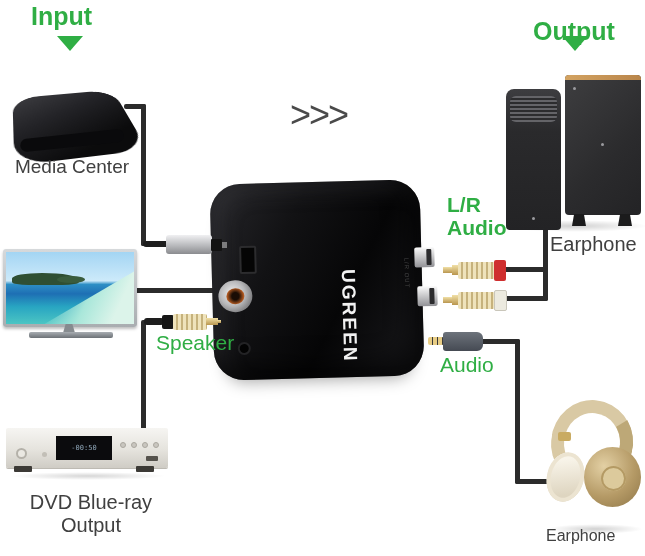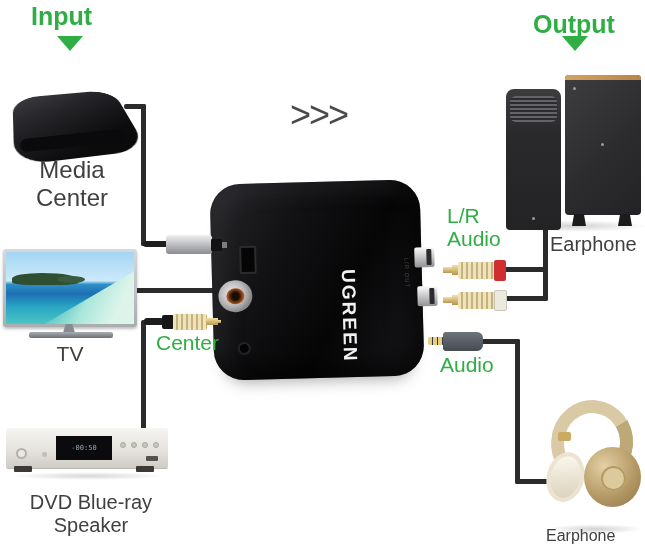--- a/index.html
+++ b/index.html
@@ -3,21 +3,21 @@
 <meta charset="utf-8">
 <style>
   html,body{margin:0;padding:0;background:#fff;}
   .stage{position:relative;width:645px;height:556px;background:#ffffff;overflow:hidden;
          font-family:"Liberation Sans",sans-serif;}
   .abs{position:absolute;}
 
   
   .hdr{font-size:25px;font-weight:bold;color:#2fae44;}
   .green-lbl{font-size:21px;color:#2fae44;line-height:23px;}
-  .dev-lbl{font-size:24px;color:#404040;}
+  .dev-lbl{font-size:19px;color:#404040;}
   .chev{font-size:36px;color:#4a4a4a;letter-spacing:-2px;font-weight:normal;}
 
   
   .tri-down{width:0;height:0;border-left:13px solid transparent;border-right:13px solid transparent;
             border-top:15px solid #2fae44;}
 
   
   .line{position:absolute;background:#2b2b2b;border-radius:2px;}
 
   
@@ -119,21 +119,21 @@
   .ep-cup-r-in{position:absolute;left:601px;top:466px;width:25px;height:25px;border-radius:50%;
       background:#dcca9c;box-shadow:inset 0 0 0 2px #b49a64;}
 </style>
 </head>
 <body>
 
 <div class="stage">
 
   <div class="abs hdr" style="left:31px;top:2px;">Input</div>
   <div class="abs tri-down" style="left:57px;top:36px;"></div>
-  <div class="abs hdr" style="left:533px;top:10px;">Output</div>
+  <div class="abs hdr" style="left:533px;top:17px;">Output</div>
   <div class="abs tri-down" style="left:562px;top:36px;"></div>
   <div class="abs chev" style="left:290px;top:94px;">&gt;&gt;&gt;</div>
 
   <div class="line" style="left:124px;top:104px;width:22px;height:5px;"></div>
   <div class="line" style="left:141px;top:104px;width:5px;height:142px;"></div>
   <div class="line" style="left:141px;top:241px;width:28px;height:5px;"></div>
   <div class="line" style="left:131px;top:288px;width:88px;height:5px;"></div>
   <div class="line" style="left:141px;top:320px;width:5px;height:112px;"></div>
   <div class="line" style="left:494px;top:267px;width:54px;height:5px;"></div>
   <div class="line" style="left:500px;top:296px;width:48px;height:5px;"></div>
@@ -148,35 +148,34 @@
 
   <div class="tv">
     <div class="tv-screen">
       <div class="tv-island"></div>
       <div class="tv-island2"></div>
       <div class="tv-shallow"></div>
     </div>
   </div>
   <div class="tv-neck"></div>
   <div class="tv-base"></div>
-  <div class="abs dev-lbl" style="left:40px;top:342px;width:60px;text-align:center;font-size:21px;">TV</div>
 
   <div class="dvd-body"></div>
   <div class="dvd-display">-00:50</div>
   <div class="dvd-knob"></div>
   <div class="dvd-knob2"></div>
   <div class="dvd-btn" style="left:120px;"></div>
   <div class="dvd-btn" style="left:131px;"></div>
   <div class="dvd-btn" style="left:142px;"></div>
   <div class="dvd-btn" style="left:153px;"></div>
   <div class="dvd-usb"></div>
   <div class="dvd-foot" style="left:14px;"></div>
   <div class="dvd-foot" style="left:136px;"></div>
   <div class="dvd-shadow"></div>
-  <div class="abs dev-lbl" style="left:0px;top:491px;width:182px;text-align:center;font-size:20px;">DVD Blue-ray Speaker</div>
+  <div class="abs dev-lbl" style="left:0px;top:491px;width:182px;text-align:center;font-size:20px;">DVD Blue-ray Output</div>
 
   <div class="conv">
     <div class="opt-port"></div>
     <div class="coax-port">
       <div class="coax-port-in"></div>
     </div>
     <div class="jack-hole"></div>
     <div class="brand">UGREEN</div>
     <div class="face-lbl">L/R OUT</div>
     <div class="rca-jack" style="left:203px;top:68px;">
@@ -190,23 +189,23 @@
   <div class="cable-stub" style="left:143px;top:241px;width:26px;height:6px;"></div>
   <div class="opt-body"></div>
   <div class="opt-tip"></div>
   <div class="opt-nub"></div>
 
   <div class="cable-stub" style="left:144px;top:318px;width:20px;height:7px;"></div>
   <div class="abs" style="left:162px;top:315px;width:12px;height:14px;background:#161616;border-radius:2px;"></div>
   <div class="abs champ" style="left:173px;top:314px;width:34px;height:16px;border-radius:2px;"></div>
   <div class="abs gold" style="left:206px;top:318px;width:12px;height:7px;"></div>
   <div class="abs gold" style="left:217px;top:320px;width:4px;height:3px;"></div>
-  <div class="abs green-lbl" style="left:156px;top:331px;">Center</div>
-
-  <div class="abs green-lbl" style="left:447px;top:204px;">
+  <div class="abs green-lbl" style="left:156px;top:331px;">Speaker</div>
+
+  <div class="abs green-lbl" style="left:447px;top:193px;font-weight:bold;">
     <div>L/R</div>
     <div>Audio</div>
   </div>
   <div class="abs gold" style="left:443px;top:267px;width:10px;height:6px;"></div>
   <div class="abs gold" style="left:452px;top:265px;width:7px;height:10px;"></div>
   <div class="abs champ" style="left:458px;top:262px;width:37px;height:17px;border-radius:2px;"></div>
   <div class="abs" style="left:494px;top:260px;width:12px;height:21px;background:#cf2f2f;border-radius:2px;"></div>
   <div class="abs gold" style="left:443px;top:297px;width:10px;height:6px;"></div>
   <div class="abs gold" style="left:452px;top:295px;width:7px;height:10px;"></div>
   <div class="abs champ" style="left:458px;top:292px;width:37px;height:17px;border-radius:2px;"></div>

